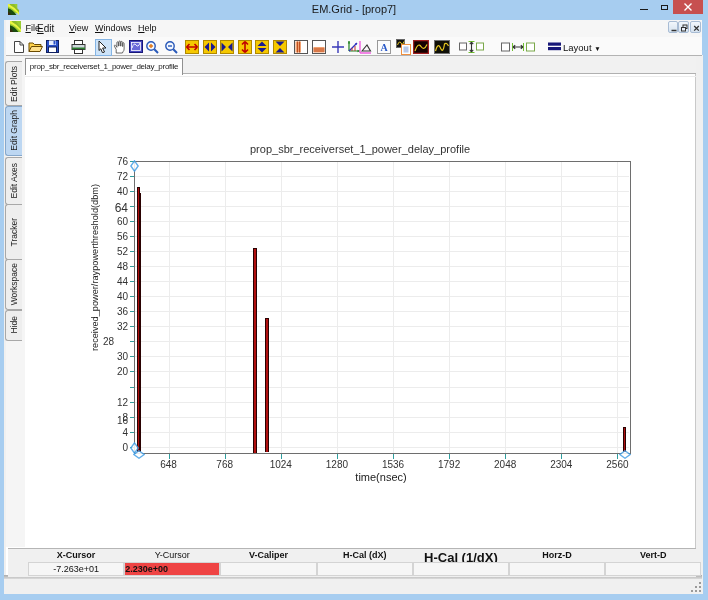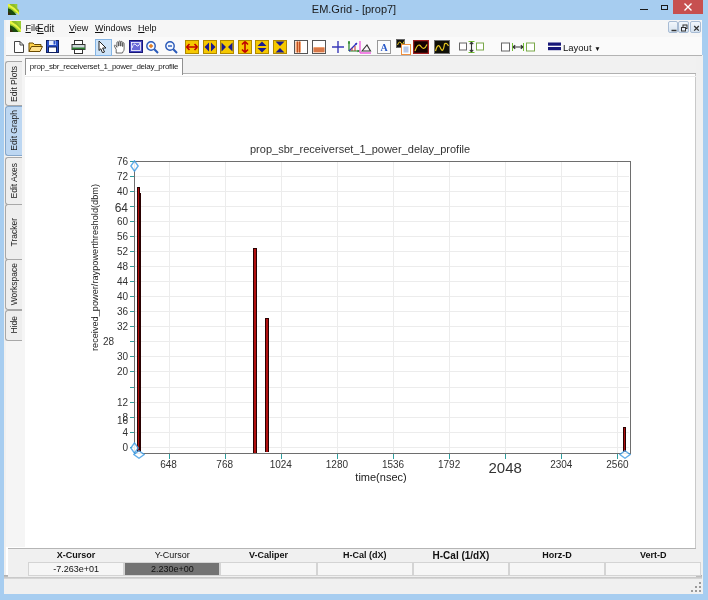--- a/index.html
+++ b/index.html
@@ -350,21 +350,21 @@
 <div class="abs" style="left:204.7px;top:459px;width:40px;height:10px;font-size:10px;color:#333;text-align:center;">768</div>
 <div class="abs" style="left:280.8px;top:454.0px;width:1px;height:4.5px;background:#2f9e9e;"></div>
 <div class="abs" style="left:260.8px;top:459px;width:40px;height:10px;font-size:10px;color:#333;text-align:center;">1024</div>
 <div class="abs" style="left:336.9px;top:454.0px;width:1px;height:4.5px;background:#2f9e9e;"></div>
 <div class="abs" style="left:316.9px;top:459px;width:40px;height:10px;font-size:10px;color:#333;text-align:center;">1280</div>
 <div class="abs" style="left:393.0px;top:454.0px;width:1px;height:4.5px;background:#2f9e9e;"></div>
 <div class="abs" style="left:373.0px;top:459px;width:40px;height:10px;font-size:10px;color:#333;text-align:center;">1536</div>
 <div class="abs" style="left:449.1px;top:454.0px;width:1px;height:4.5px;background:#2f9e9e;"></div>
 <div class="abs" style="left:429.1px;top:459px;width:40px;height:10px;font-size:10px;color:#333;text-align:center;">1792</div>
 <div class="abs" style="left:505.2px;top:454.0px;width:1px;height:4.5px;background:#2f9e9e;"></div>
-<div class="abs" style="left:485.2px;top:459px;width:40px;height:10px;font-size:15px;color:#333;text-align:center;">2048</div>
+<div class="abs" style="left:485.2px;top:459px;width:40px;height:10px;font-size:10px;color:#333;text-align:center;">2048</div>
 <div class="abs" style="left:561.3px;top:454.0px;width:1px;height:4.5px;background:#2f9e9e;"></div>
 <div class="abs" style="left:541.3px;top:459px;width:40px;height:10px;font-size:10px;color:#333;text-align:center;">2304</div>
 <div class="abs" style="left:617.4px;top:454.0px;width:1px;height:4.5px;background:#2f9e9e;"></div>
 <div class="abs" style="left:597.4px;top:459px;width:40px;height:10px;font-size:10px;color:#333;text-align:center;">2560</div>
 <div class="abs" style="left:336px;top:471px;width:90px;height:12px;font-size:11px;color:#222;text-align:center;">time(nsec)</div>
 <div class="abs" style="left:90px;top:184px;width:13px;height:166px;">
     <span style="position:absolute;left:0px;top:166.5px;transform:rotate(-90deg);transform-origin:0 0;font-size:9.2px;color:#222;white-space:nowrap;display:inline-block;">received_power/raypowerthreshold(dbm)</span>
   </div>
 <div class="abs" style="left:137.9px;top:193.4px;width:2.8px;height:259.1px;background:linear-gradient(90deg,#2a0202 0,#2a0202 1px,#b01010 1px,#b01010 calc(100% - 1px),#2a0202 calc(100% - 1px));border-top:1px solid #2a0202;box-sizing:border-box;"></div>
 <div class="abs" style="left:137.2px;top:187.4px;width:2.5px;height:265.1px;background:linear-gradient(90deg,#2a0202 0,#2a0202 1px,#b01010 1px,#b01010 calc(100% - 1px),#2a0202 calc(100% - 1px));border-top:1px solid #2a0202;box-sizing:border-box;"></div>
@@ -388,23 +388,23 @@
   </div>
 <div class="abs" style="left:619.2px;top:450.1px;width:12px;height:9px;">
     <svg width="12" height="9" style="opacity:0.85">
       <path d="M6.0 0.8 L11.2 4.5 L6.0 8.2 L0.8 4.5 Z" fill="#fff" stroke="#45a0e6" stroke-width="1.4"></path>
     </svg>
   </div>
 <div class="abs" style="left:8px;top:548px;width:688px;height:27.5px;background:#f0f0f0;border-top:1px solid #b5b5b5;"></div>
 <div class="abs" style="left:28.0px;top:550px;width:96.2px;height:11px;font-size:9px;font-weight:bold;color:#111;text-align:center;">X-Cursor</div>
 <div class="abs" style="left:28.0px;top:561.5px;width:94.2px;height:12px;background:#f6f6f6;border:1px solid #d4d4d4;font-size:9px;color:#111;text-align:center;line-height:12px;">-7.263e+01</div>
 <div class="abs" style="left:124.2px;top:550px;width:96.2px;height:11px;font-size:9px;font-weight:normal;color:#111;text-align:center;">Y-Cursor</div>
-<div class="abs" style="left:124.2px;top:561.5px;width:94.2px;height:12px;background:#737373;border:1px solid #d4d4d4;font-size:9px;color:#111;text-align:center;line-height:12px;">2.230e+00</div>
+<div class="abs" style="left:124.2px;top:561.5px;width:94.2px;height:12px;background:#ef4444;border:1px solid #d4d4d4;font-size:9px;color:#111;text-align:left;line-height:12px;font-weight:bold;">2.230e+00</div>
 <div class="abs" style="left:220.4px;top:550px;width:96.2px;height:11px;font-size:9px;font-weight:bold;color:#111;text-align:center;">V-Caliper</div>
 <div class="abs" style="left:220.4px;top:561.5px;width:94.2px;height:12px;background:#f6f6f6;border:1px solid #d4d4d4;font-size:9px;color:#111;text-align:center;line-height:12px;"></div>
 <div class="abs" style="left:316.6px;top:550px;width:96.2px;height:11px;font-size:9px;font-weight:bold;color:#111;text-align:center;">H-Cal (dX)</div>
 <div class="abs" style="left:316.6px;top:561.5px;width:94.2px;height:12px;background:#f6f6f6;border:1px solid #d4d4d4;font-size:9px;color:#111;text-align:center;line-height:12px;"></div>
-<div class="abs" style="left:412.8px;top:550px;width:96.2px;height:11px;font-size:10px;font-weight:bold;color:#111;text-align:center;">H-Cal (1/dX)</div>
+<div class="abs" style="left:412.8px;top:550px;width:96.2px;height:11px;font-size:13px;font-weight:bold;color:#111;text-align:center;">H-Cal (1/dX)</div>
 <div class="abs" style="left:412.8px;top:561.5px;width:94.2px;height:12px;background:#f6f6f6;border:1px solid #d4d4d4;font-size:9px;color:#111;text-align:center;line-height:12px;"></div>
 <div class="abs" style="left:509.0px;top:550px;width:96.2px;height:11px;font-size:9px;font-weight:bold;color:#111;text-align:center;">Horz-D</div>
 <div class="abs" style="left:509.0px;top:561.5px;width:94.2px;height:12px;background:#f6f6f6;border:1px solid #d4d4d4;font-size:9px;color:#111;text-align:center;line-height:12px;"></div>
 <div class="abs" style="left:605.2px;top:550px;width:96.2px;height:11px;font-size:9px;font-weight:bold;color:#111;text-align:center;">Vert-D</div>
 <div class="abs" style="left:605.2px;top:561.5px;width:94.2px;height:12px;background:#f6f6f6;border:1px solid #d4d4d4;font-size:9px;color:#111;text-align:center;line-height:12px;"></div>
 
 </body></html>

